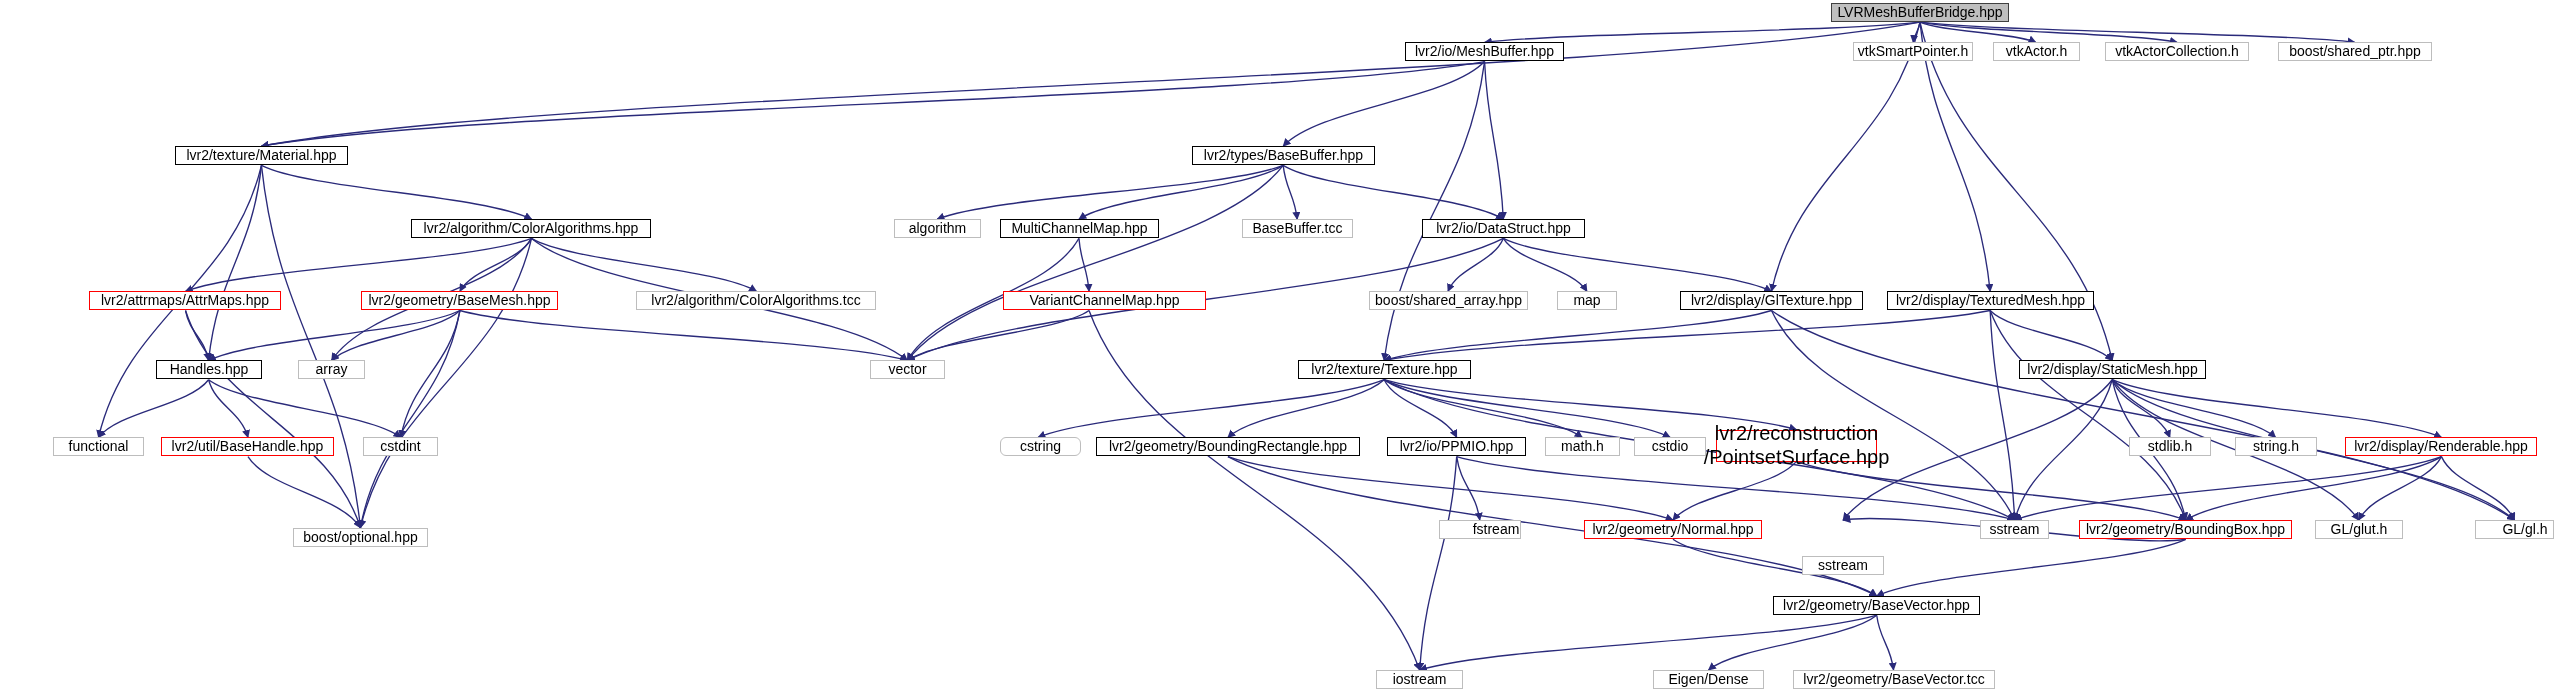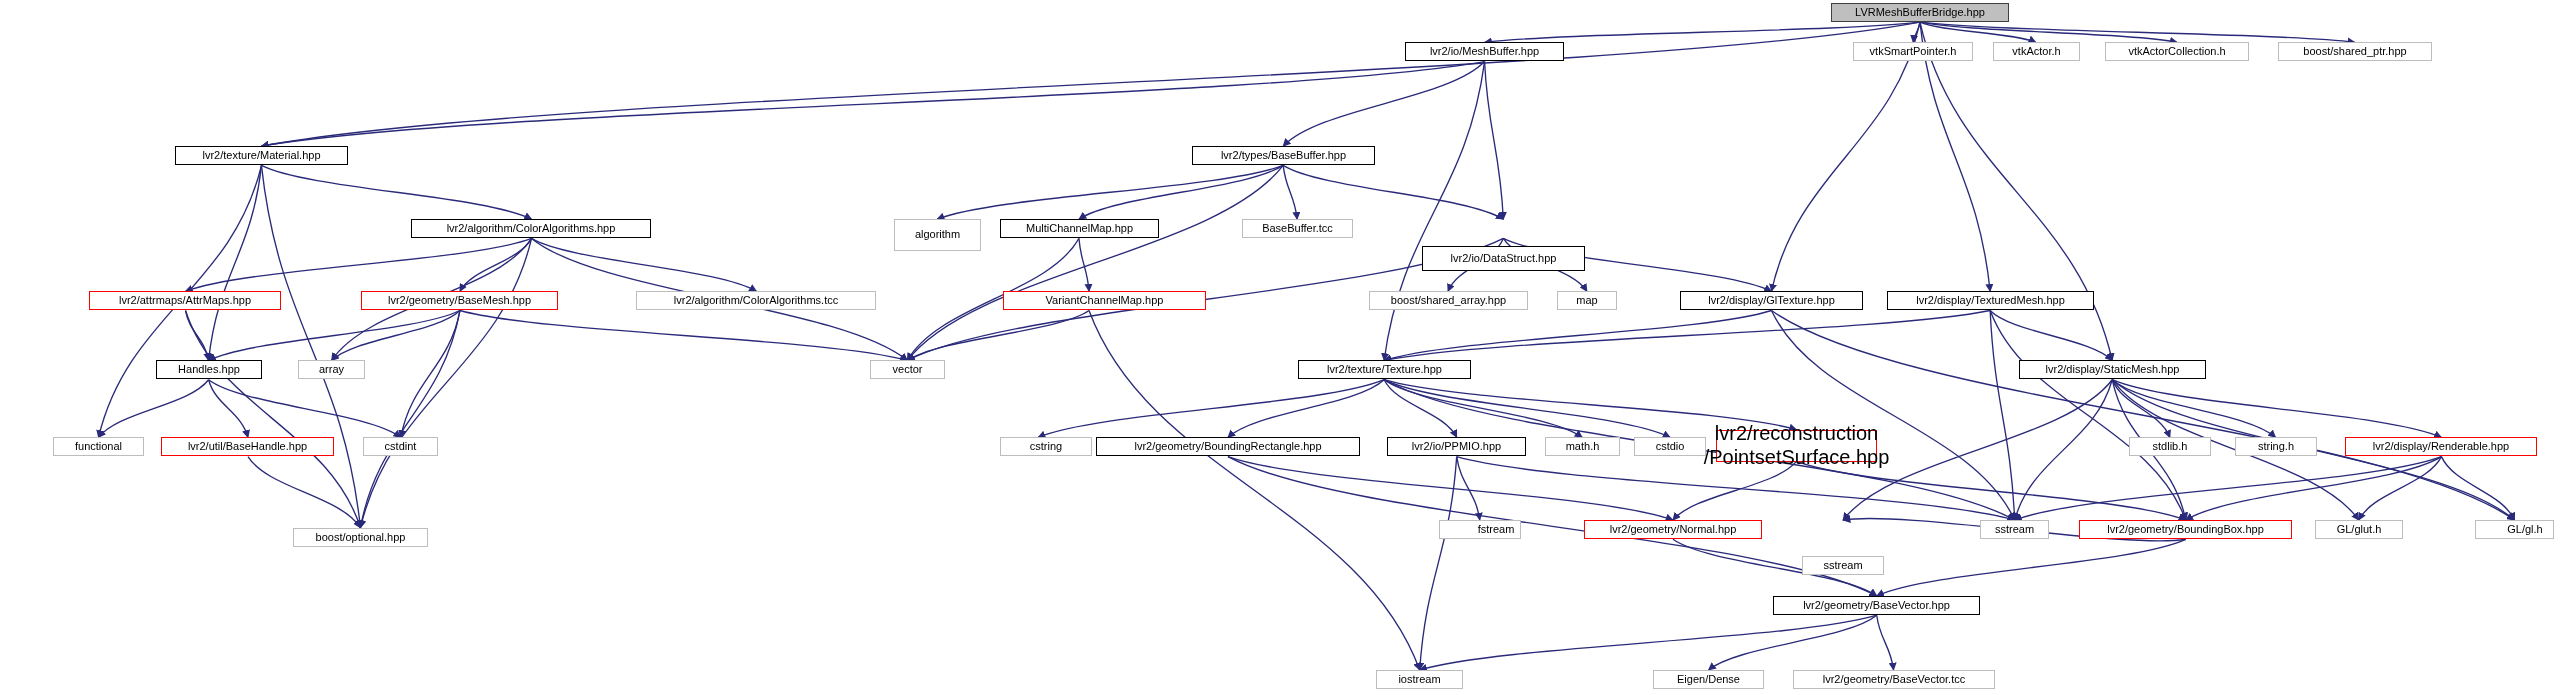--- a/index.html
+++ b/index.html
@@ -2,21 +2,21 @@
 <html><head>
 <meta charset="utf-8">
 <title>LVRMeshBufferBridge.hpp include dependency graph</title>
 <style>
   html,body{margin:0;padding:0;background:#ffffff;}
   body{font-family:"Liberation Sans", sans-serif;}
   #graph-root{position:relative;width:2576px;height:696px;background:#fff;overflow:hidden;}
   svg#edges{position:absolute;left:0;top:0;width:2576px;height:696px;}
   .node{position:absolute;box-sizing:border-box;display:flex;align-items:center;
         justify-content:center;text-align:center;line-height:1.05;
-        font-family:"Liberation Sans", sans-serif;font-size:11px;color:#000;
+        font-family:"Liberation Sans", sans-serif;font-size:14px;color:#000;
         background:#ffffff;border:1px solid #c0c0c0;white-space:pre;}
   .node.lib{border:1px solid #bdbdbd;}
   .node.local{border:1.9px solid #000000;}
   .node.red{border:1.9px solid #ff0000;}
   .node.root{border:1.9px solid #404040;background:#bfbfbf;}
   .node.two-line{line-height:1.18;font-size:20px;}
 </style>
 </head>
 <body>
 
@@ -119,41 +119,41 @@
   <div id="node-layer">
       <div class="node root" style="left: 1831px; top: 2.9px; width: 178px; height: 19px;">LVRMeshBufferBridge.hpp</div>
       <div class="node local" style="left: 1405px; top: 42px; width: 159px; height: 19px;">lvr2/io/MeshBuffer.hpp</div>
       <div class="node lib" style="left: 1853px; top: 42px; width: 120px; height: 19px;">vtkSmartPointer.h</div>
       <div class="node lib" style="left: 1993px; top: 42px; width: 87px; height: 19px;">vtkActor.h</div>
       <div class="node lib" style="left: 2105px; top: 42px; width: 144px; height: 19px;">vtkActorCollection.h</div>
       <div class="node lib" style="left: 2278px; top: 42px; width: 154px; height: 19px;">boost/shared_ptr.hpp</div>
       <div class="node local" style="left: 175px; top: 146px; width: 173px; height: 19px;">lvr2/texture/Material.hpp</div>
       <div class="node local" style="left: 1192px; top: 146px; width: 183px; height: 19px;">lvr2/types/BaseBuffer.hpp</div>
       <div class="node local" style="left: 411px; top: 219px; width: 240px; height: 19px;">lvr2/algorithm/ColorAlgorithms.hpp</div>
-      <div class="node lib" style="left: 894px; top: 219px; width: 87px; height: 32px;">algorithm</div>
+      <div class="node lib" style="left: 894px; top: 219px; width: 87px; height: 19px;">algorithm</div>
       <div class="node local" style="left: 1000px; top: 219px; width: 159px; height: 19px;">MultiChannelMap.hpp</div>
       <div class="node lib" style="left: 1242px; top: 219px; width: 111px; height: 19px;">BaseBuffer.tcc</div>
-      <div class="node local" style="left: 1422px; top: 219px; width: 163px; height: 25px; margin-top: 27px;">lvr2/io/DataStruct.hpp</div>
+      <div class="node local" style="left: 1422px; top: 219px; width: 163px; height: 19px;">lvr2/io/DataStruct.hpp</div>
       <div class="node red" style="left: 89px; top: 291px; width: 192px; height: 19px;">lvr2/attrmaps/AttrMaps.hpp</div>
       <div class="node red" style="left: 361px; top: 291px; width: 197px; height: 19px;">lvr2/geometry/BaseMesh.hpp</div>
       <div class="node lib" style="left: 636px; top: 291px; width: 240px; height: 19px;">lvr2/algorithm/ColorAlgorithms.tcc</div>
       <div class="node red" style="left: 1003px; top: 291px; width: 203px; height: 19px;">VariantChannelMap.hpp</div>
       <div class="node lib" style="left: 1369px; top: 291px; width: 159px; height: 19px;">boost/shared_array.hpp</div>
       <div class="node lib" style="left: 1557px; top: 291px; width: 60px; height: 19px;">map</div>
       <div class="node local" style="left: 1680px; top: 291px; width: 183px; height: 19px;">lvr2/display/GlTexture.hpp</div>
       <div class="node local" style="left: 1887px; top: 291px; width: 207px; height: 19px; text-align: right;">lvr2/display/TexturedMesh.hpp</div>
       <div class="node local" style="left: 156px; top: 360px; width: 106px; height: 19px;">Handles.hpp</div>
       <div class="node lib" style="left: 298px; top: 360px; width: 67px; height: 19px;">array</div>
       <div class="node lib" style="left: 870px; top: 360px; width: 75px; height: 19px;">vector</div>
       <div class="node local" style="left: 1298px; top: 360px; width: 173px; height: 19px;">lvr2/texture/Texture.hpp</div>
       <div class="node local" style="left: 2019px; top: 360px; width: 187px; height: 19px;">lvr2/display/StaticMesh.hpp</div>
       <div class="node lib" style="left: 53px; top: 437px; width: 91px; height: 19px;">functional</div>
       <div class="node red" style="left: 161px; top: 437px; width: 173px; height: 19px;">lvr2/util/BaseHandle.hpp</div>
       <div class="node lib" style="left: 363px; top: 437px; width: 75px; height: 19px;">cstdint</div>
-      <div class="node lib" style="left: 1000px; top: 437px; width: 92px; height: 19px;">cstring</div>
+      <div class="node lib" style="left: 1000px; top: 437px; width: 81px; height: 19px; border-radius: 6px;">cstring</div>
       <div class="node local" style="left: 1096px; top: 437px; width: 264px; height: 19px;">lvr2/geometry/BoundingRectangle.hpp</div>
       <div class="node local" style="left: 1387px; top: 437px; width: 139px; height: 19px;">lvr2/io/PPMIO.hpp</div>
       <div class="node lib" style="left: 1545px; top: 437px; width: 75px; height: 19px;">math.h</div>
       <div class="node lib" style="left: 1634px; top: 437px; width: 72px; height: 19px;">cstdio</div>
       <div class="node red two-line" style="left: 1716px; top: 430px; width: 161px; height: 32px;">lvr2/reconstruction
 /PointsetSurface.hpp</div>
       <div class="node lib" style="left: 2129px; top: 437px; width: 82px; height: 19px;">stdlib.h</div>
       <div class="node lib" style="left: 2235px; top: 437px; width: 82px; height: 19px;">string.h</div>
       <div class="node red" style="left: 2345px; top: 437px; width: 192px; height: 19px;">lvr2/display/Renderable.hpp</div>
       <div class="node lib" style="left: 1439px; top: 520px; width: 82px; height: 19px; padding-left: 32px;">fstream</div>

